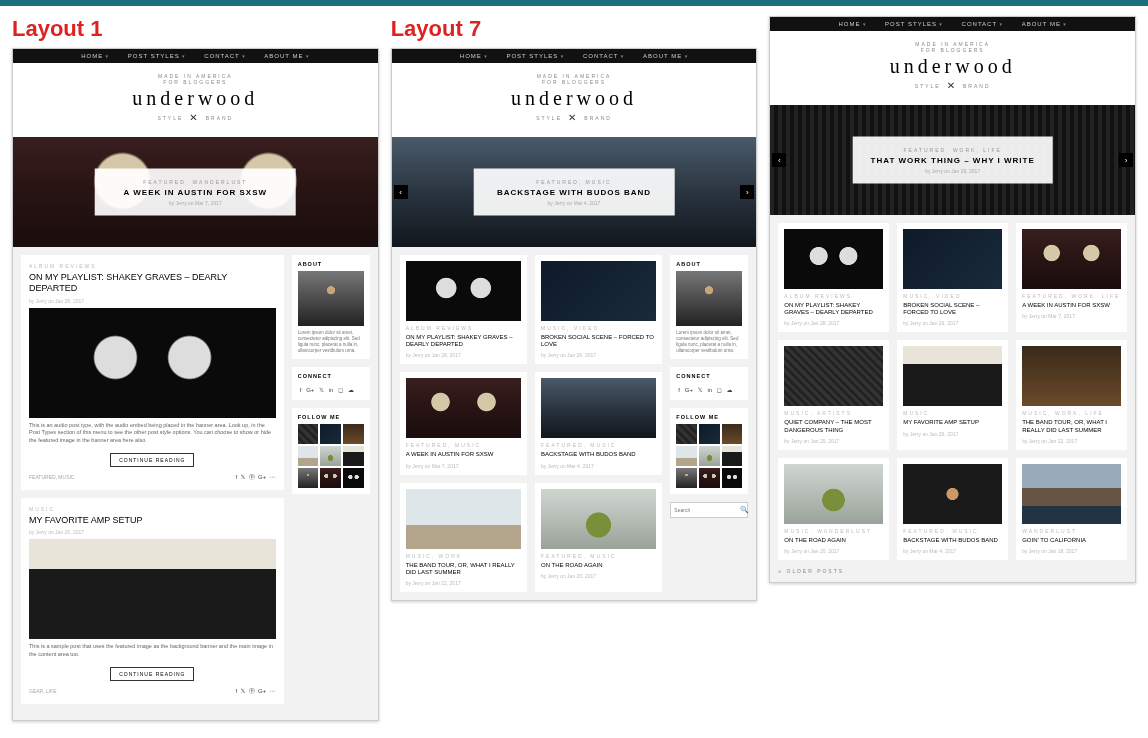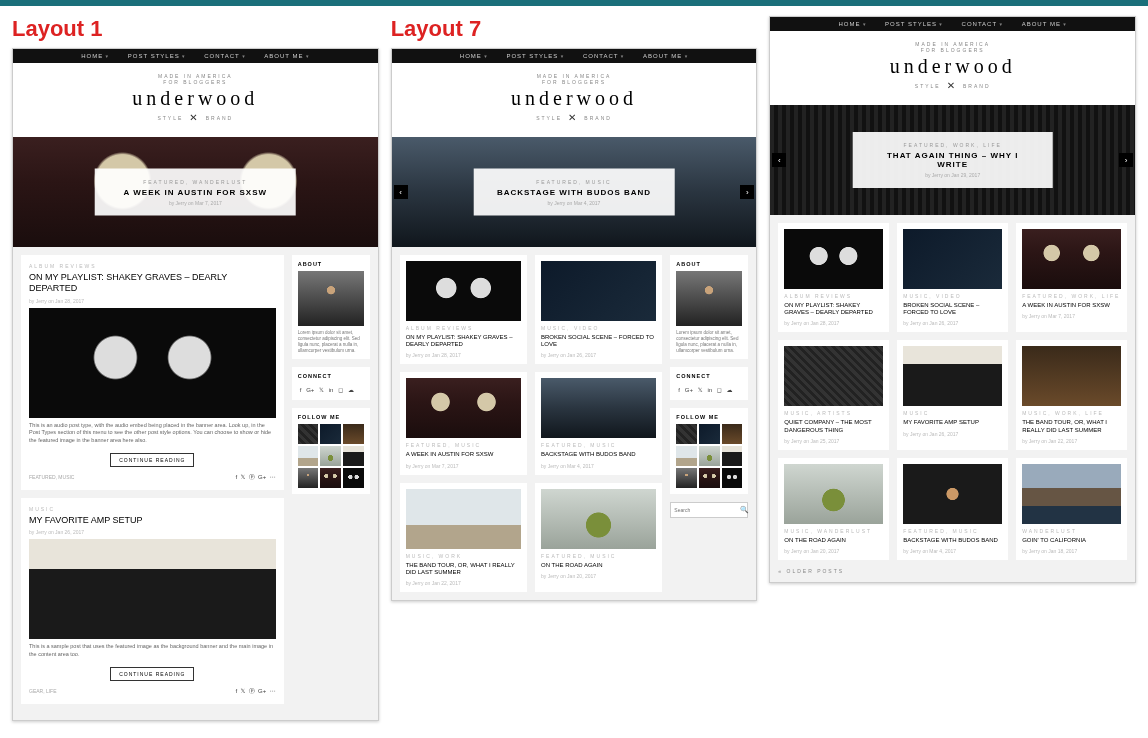--- a/index.html
+++ b/index.html
@@ -302,21 +302,21 @@
           <span class="x">✕</span>
           <span>BRAND</span>
         </div>
       </div>
       <div class="hero">
         <div class="himg img-type"></div>
         <div class="navbtn l">‹</div>
         <div class="navbtn r">›</div>
         <div class="caption">
           <div class="cat">FEATURED, WORK, LIFE</div>
-          <div class="ttl">THAT AGAIN THING – WHY I WRITE</div>
+          <div class="ttl">THAT WORK THING – WHY I WRITE</div>
           <div class="meta">by Jerry on Jan 29, 2017</div>
         </div>
       </div>
       <div class="grid3">
         <div class="gcard">
             <div class="thumb img-skull"></div>
             <div class="cat">ALBUM REVIEWS</div>
             <div class="ptitle sm">ON MY PLAYLIST: SHAKEY GRAVES – DEARLY DEPARTED</div>
             <div class="pmeta">by Jerry on Jan 28, 2017</div>
           </div>

